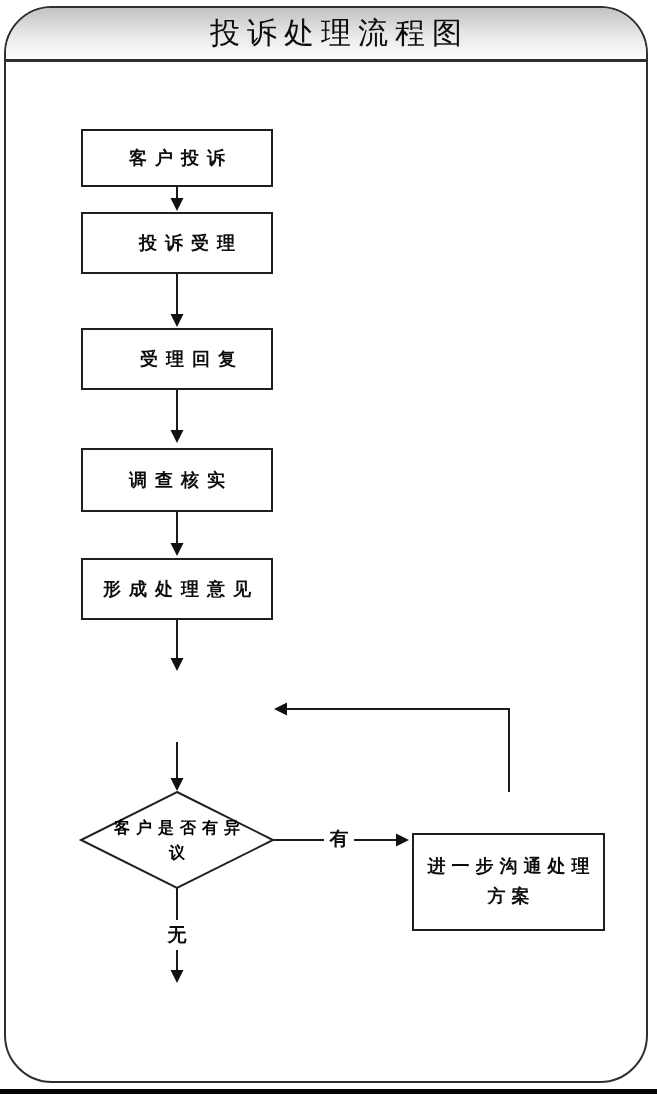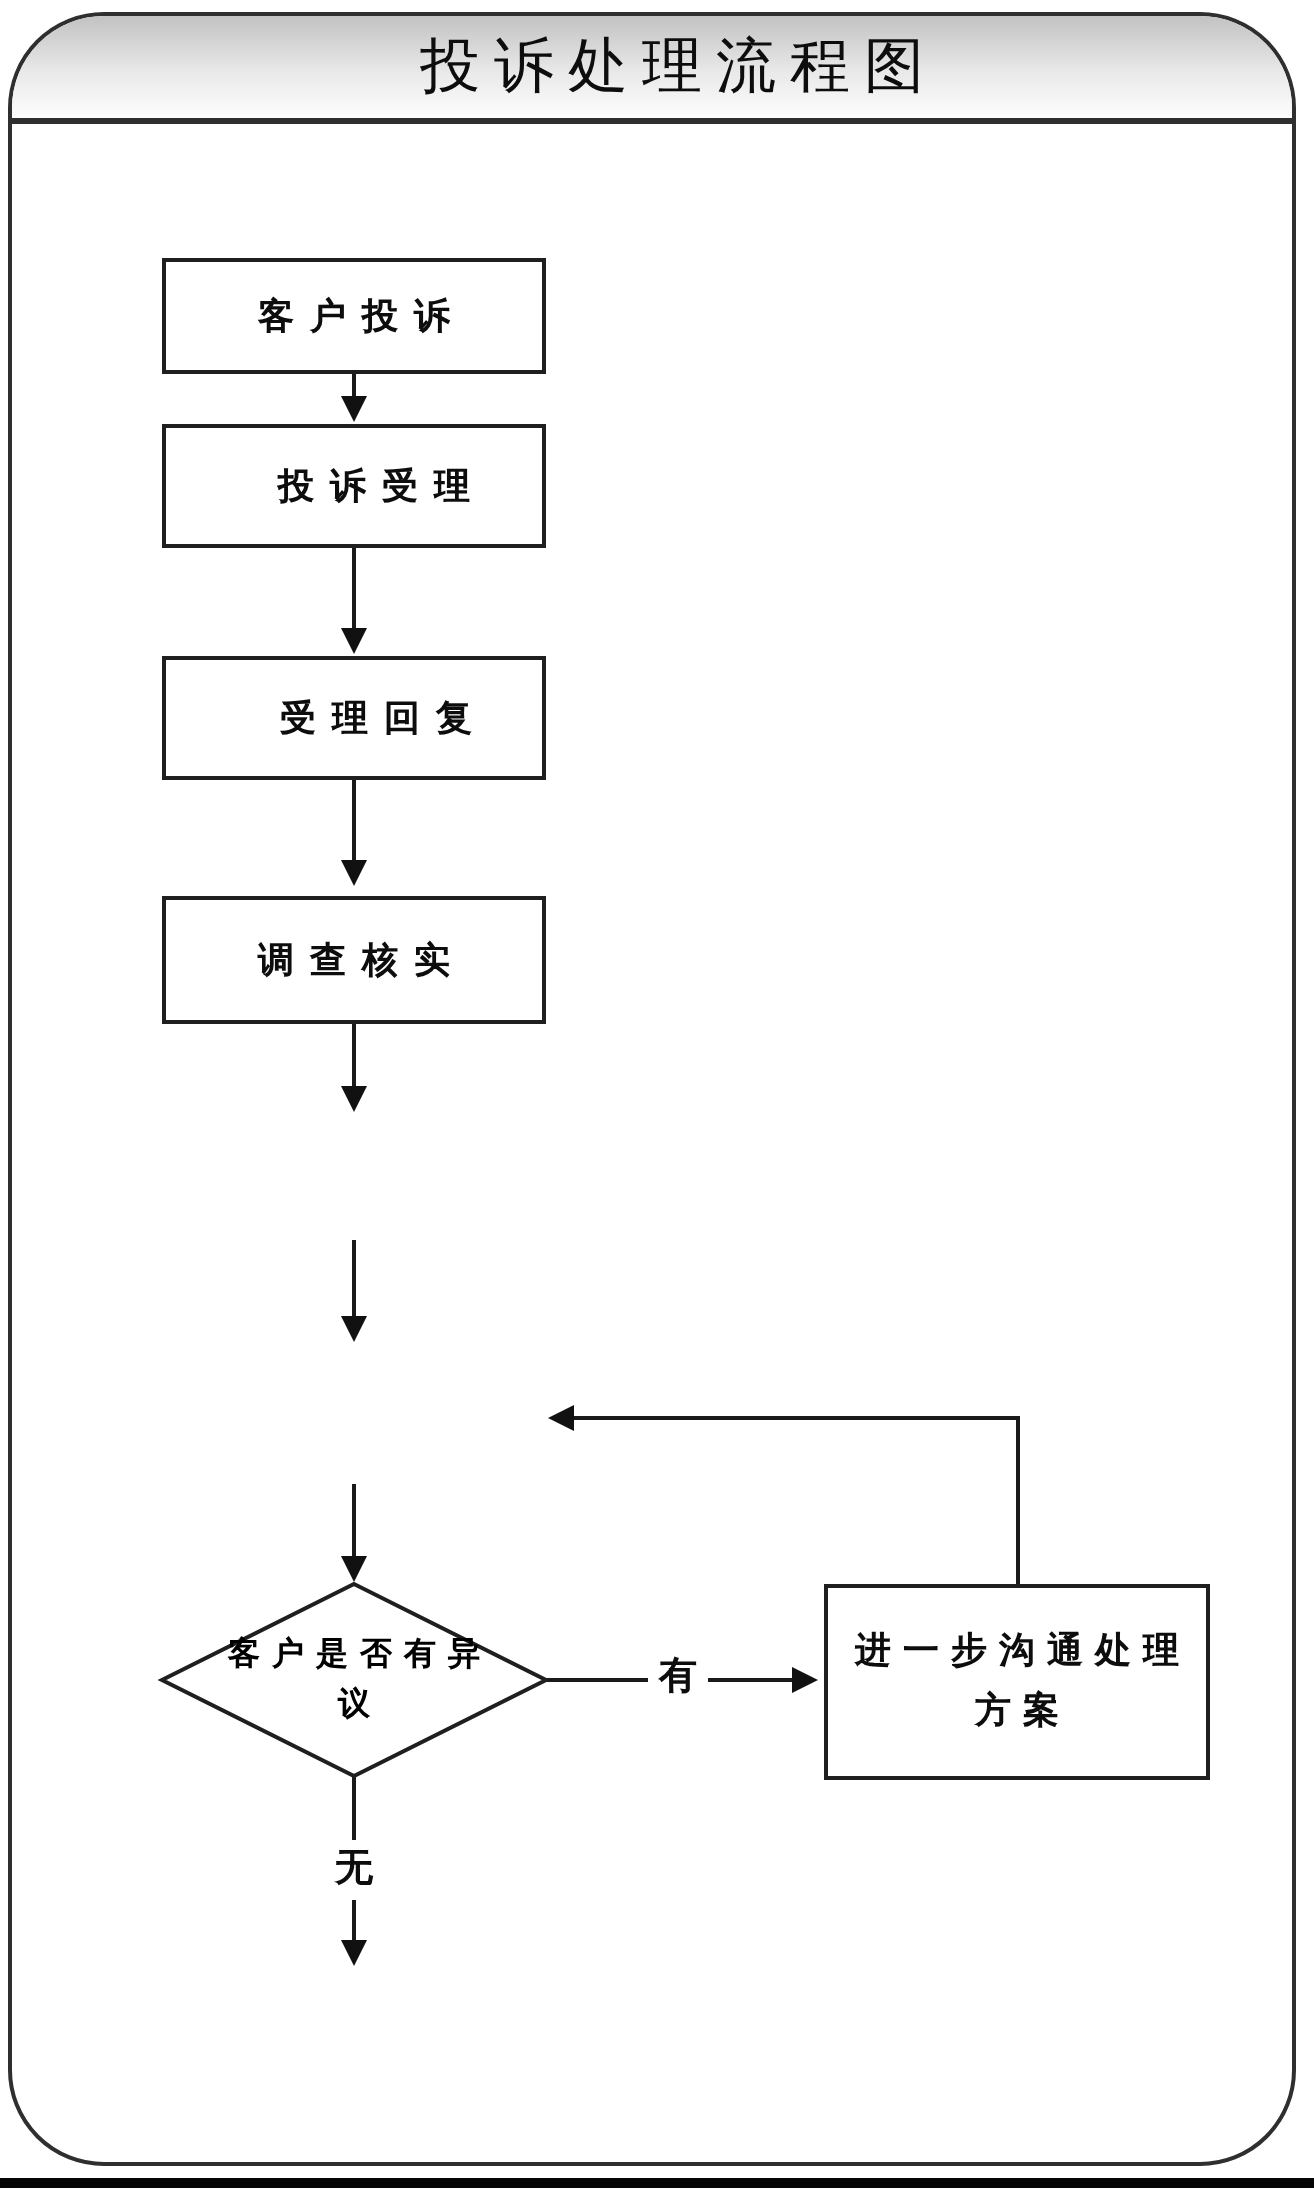--- a/index.html
+++ b/index.html
@@ -20,21 +20,21 @@
   .panel-title{
     font-size:30px;font-weight:normal;letter-spacing:7px;padding-left:7px;color:#0d0d0d;margin-left:20px;
   }
   .connector-layer{position:absolute;left:0;top:0;width:657px;height:1095px;}
   .node{
     position:absolute;box-sizing:border-box;border:2px solid #1f1f1f;background:#fff;
     display:flex;align-items:center;justify-content:center;text-align:center;
     font-size:18px;font-weight:bold;letter-spacing:8px;color:#0d0d0d;
   }
   .node .lbl{padding-left:8px;}
-  .node-wide{letter-spacing:6px;line-height:1.65;}
+  .node-wide{letter-spacing:6px;line-height:1.65;margin-top:41px;}
   .node-wide .lbl{padding-left:6px;max-width:172px;}
   .diamond-label{
     position:absolute;left:97px;top:808px;width:160px;height:66px;
     display:flex;align-items:center;justify-content:center;text-align:center;
     font-size:16px;font-weight:bold;letter-spacing:6px;line-height:1.55;color:#000000;
   }
   .diamond-label .lbl{max-width:142px;padding-left:6px;}
   .edge-label{
     position:absolute;width:30px;height:30px;line-height:30px;background:#fff;
     text-align:center;font-size:19px;font-weight:bold;color:#0d0d0d;
@@ -89,20 +89,23 @@
   </div>
 
   <div class="node" style="left:81px;top:328px;width:192px;height:62px;padding-left:22px;">
     <span class="lbl">受理回复</span>
   </div>
 
   <div class="node" style="left:81px;top:448px;width:192px;height:64px;">
     <span class="lbl">调查核实</span>
   </div>
 
+  <div class="node" style="left:81px;top:558px;width:192px;height:62px;">
+    <span class="lbl">形成处理意见</span>
+  </div>
 
 
   <div class="diamond-label">
     <span class="lbl">客户是否有异议</span>
   </div>
 
   <div class="node node-wide" style="left:412px;top:792px;width:193px;height:98px;">
     <span class="lbl">进一步沟通处理方案</span>
   </div>
 

